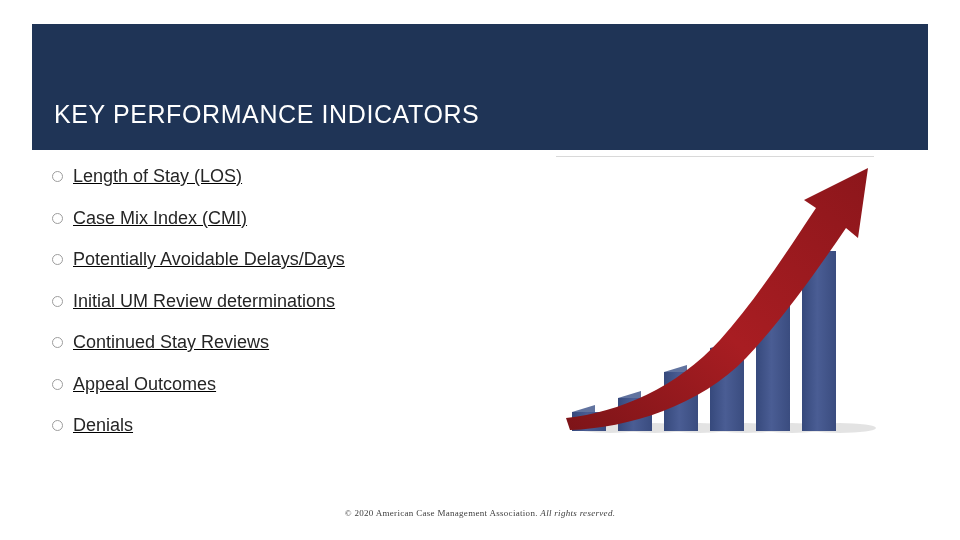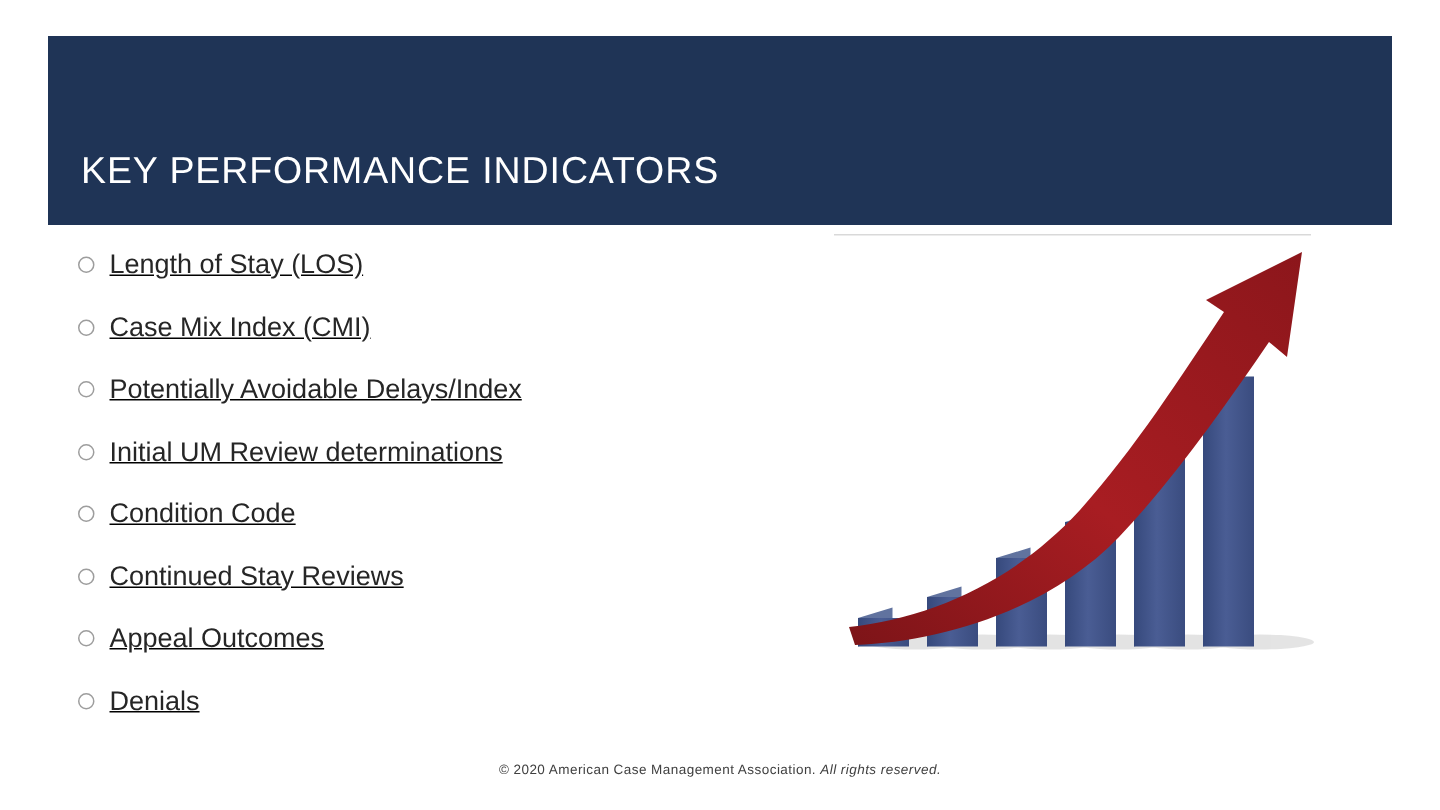--- a/index.html
+++ b/index.html
@@ -115,20 +115,21 @@
   
   .footer {
     position: absolute;
     left: 0;
     top: 508px;
     width: 960px;
     text-align: center;
     font-size: 9px;
     color: #404040;
     letter-spacing: 0.3px;
+    font-family: Liberation Serif, serif;
   }
   .footer .ital {
     font-style: italic;
   }
 </style>
 </head>
 <body>
 
 <div class="slide">
 
@@ -143,29 +144,25 @@
     <div class="bullet-row">
       <span class="bullet-marker"></span>
       <span class="bullet-text">Length of Stay  (LOS)</span>
     </div>
     <div class="bullet-row">
       <span class="bullet-marker"></span>
       <span class="bullet-text">Case Mix Index  (CMI)</span>
     </div>
     <div class="bullet-row">
       <span class="bullet-marker"></span>
-      <span class="bullet-text">Potentially Avoidable Delays/Index</span>
+      <span class="bullet-text">Potentially Avoidable Delays/Days</span>
     </div>
     <div class="bullet-row">
       <span class="bullet-marker"></span>
       <span class="bullet-text">Initial UM Review determinations</span>
-    </div>
-    <div class="bullet-row">
-      <span class="bullet-marker"></span>
-      <span class="bullet-text">Condition Code</span>
     </div>
     <div class="bullet-row">
       <span class="bullet-marker"></span>
       <span class="bullet-text">Continued Stay Reviews</span>
     </div>
     <div class="bullet-row">
       <span class="bullet-marker"></span>
       <span class="bullet-text">Appeal Outcomes</span>
     </div>
     <div class="bullet-row">

